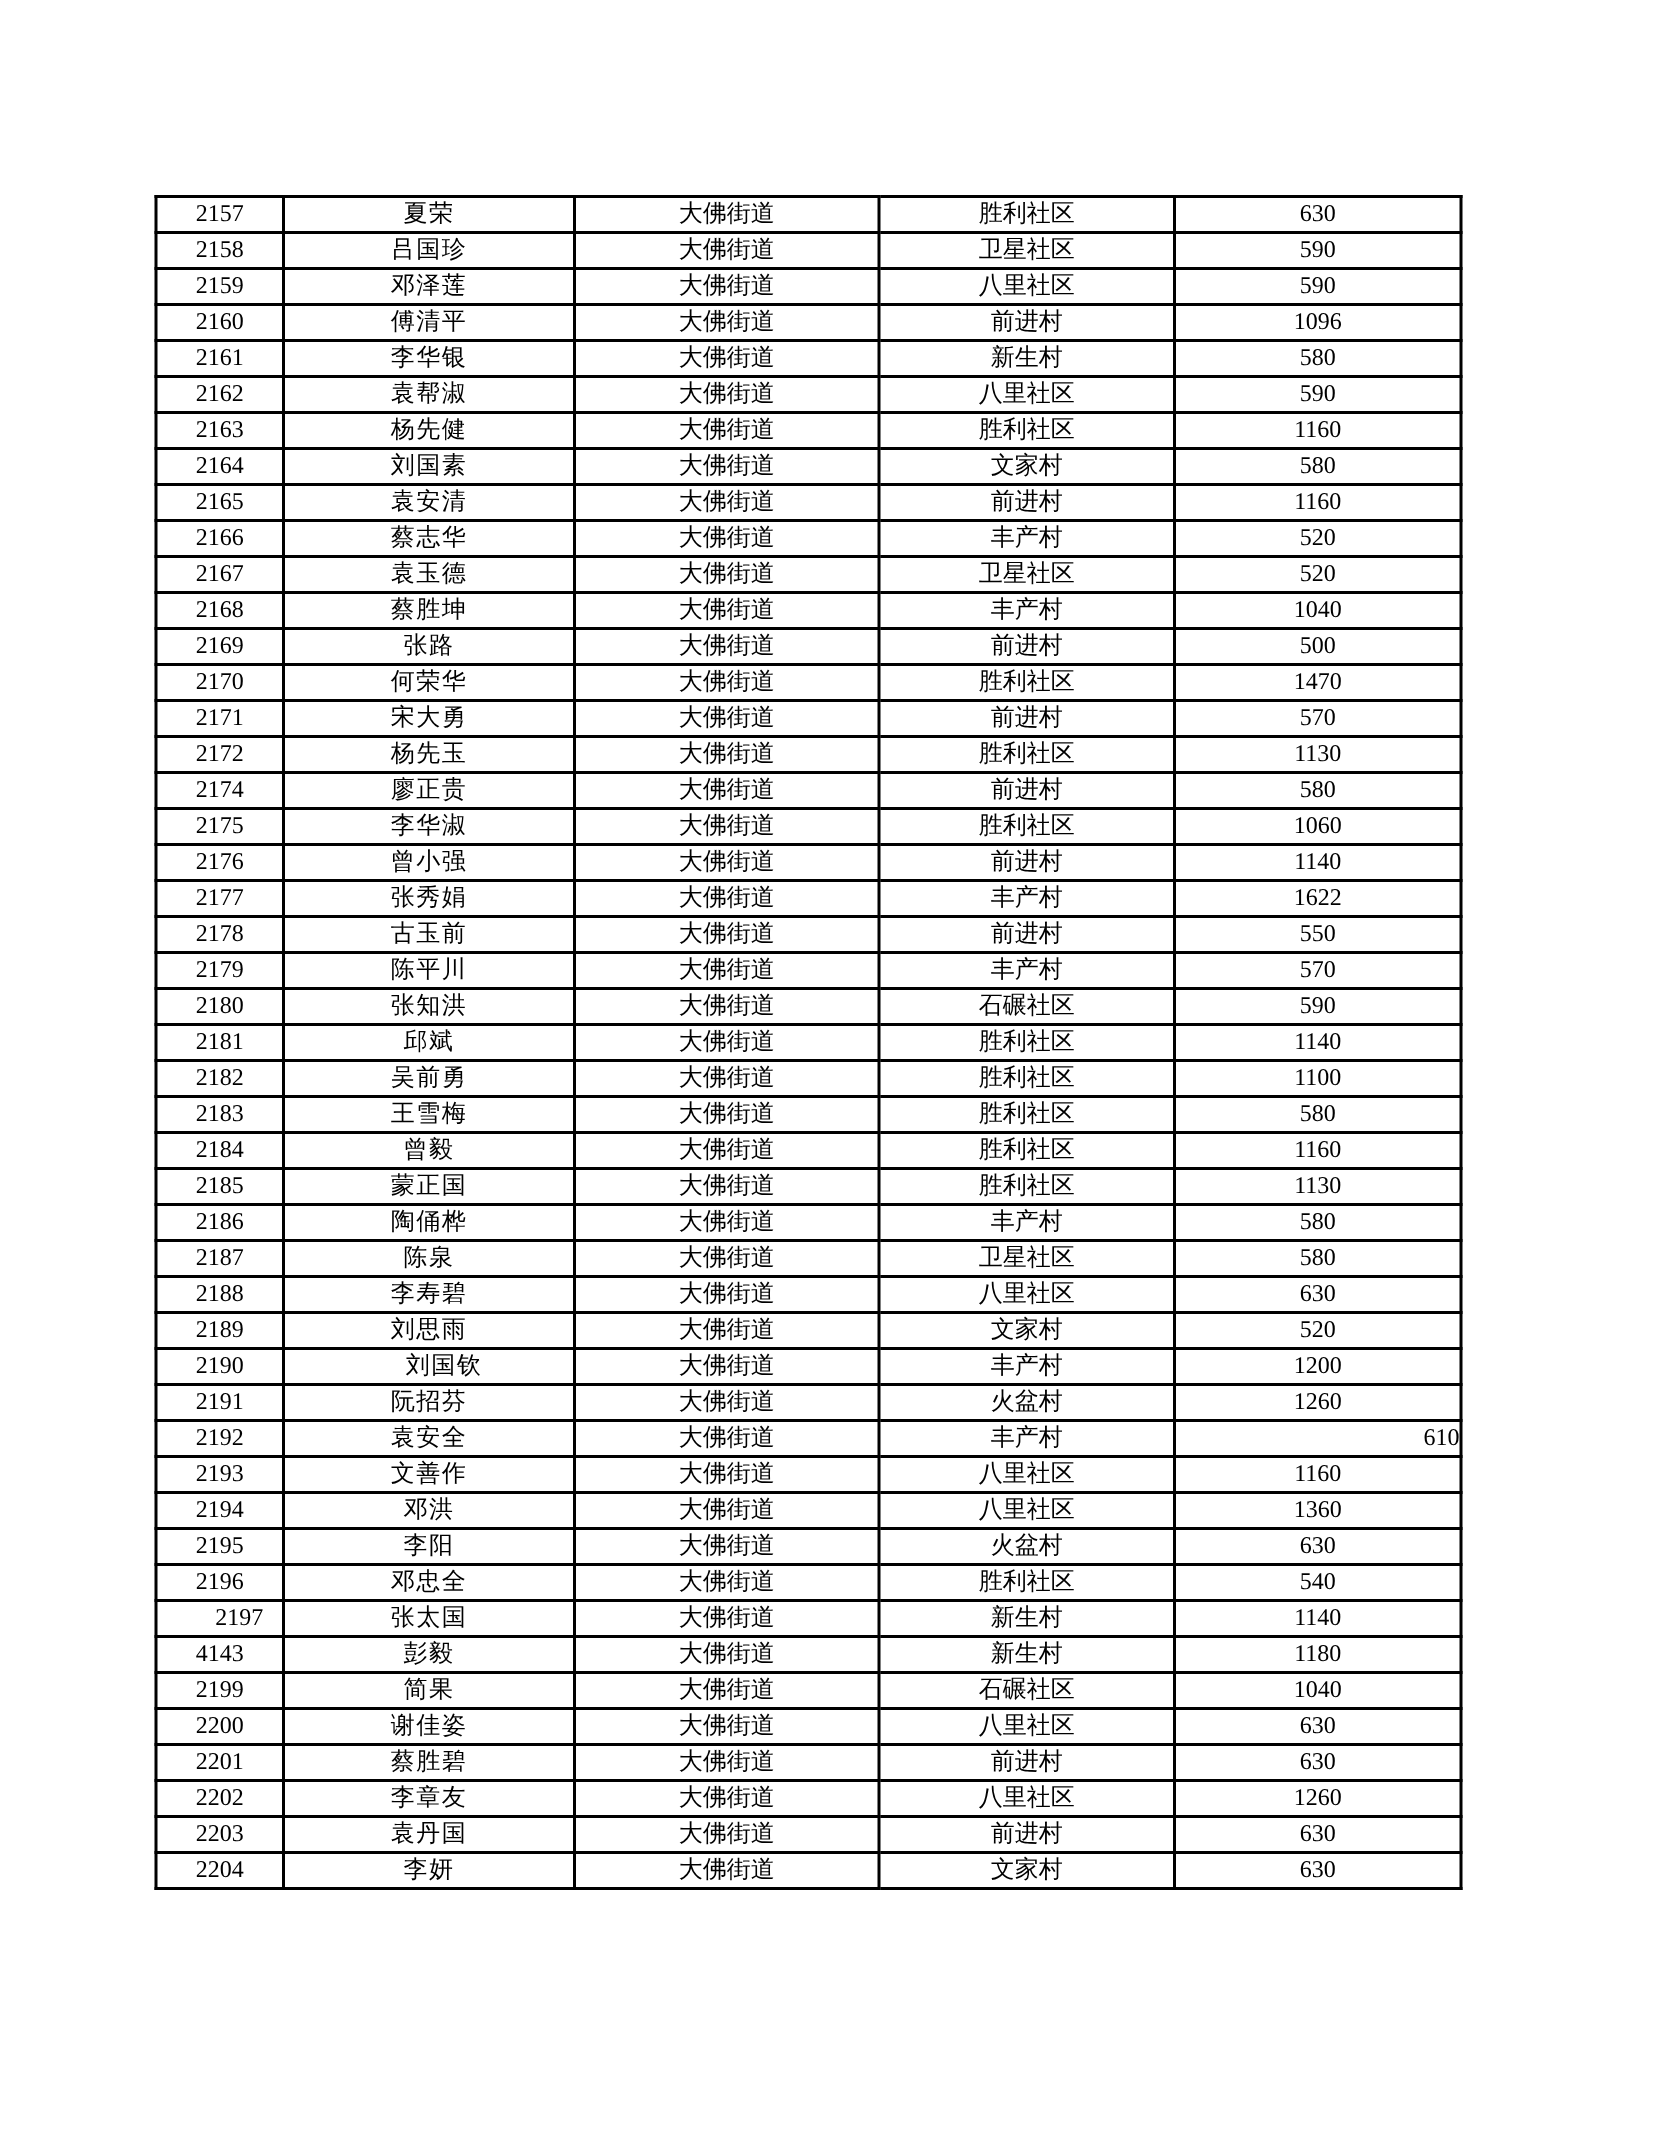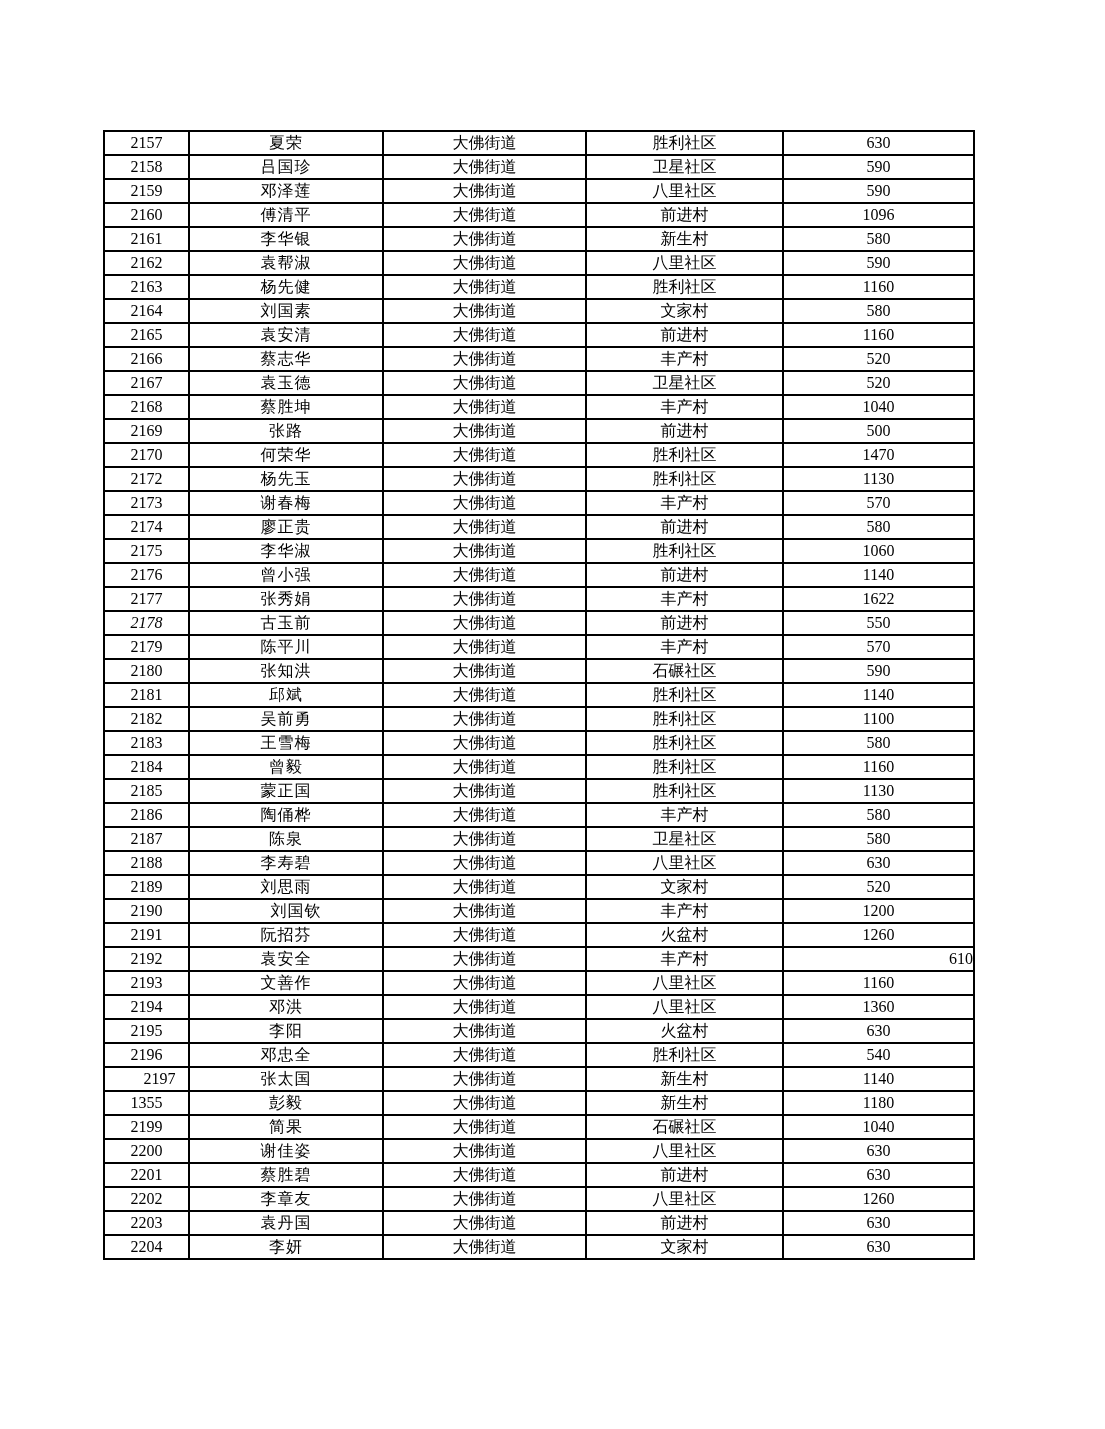--- a/index.html
+++ b/index.html
@@ -157,36 +157,36 @@
   </tr>
 
   <tr>
     <td class="cell-id" style="border-color: rgb(0, 0, 0); margin-left: 48px;">2170</td>
     <td class="cell-name" style="border-color: rgb(0, 0, 0);">何荣华</td>
     <td class="cell-street" style="border-color: rgb(0, 0, 0);">大佛街道</td>
     <td class="cell-community" style="border-color: rgb(0, 0, 0);">胜利社区</td>
     <td class="cell-amount" style="border-color: rgb(0, 0, 0);">1470</td>
   </tr>
 
+  <tr>
+    <td class="cell-id" style="border-color: rgb(0, 0, 0);">2171</td>
+    <td class="cell-name" style="border-color: rgb(0, 0, 0);">宋大勇</td>
+    <td class="cell-street" style="border-color: rgb(0, 0, 0);">大佛街道</td>
+    <td class="cell-community" style="border-color: rgb(0, 0, 0);">前进村</td>
+    <td class="cell-amount" style="border-color: rgb(0, 0, 0);">570</td>
+  </tr>
 
   <tr>
     <td class="cell-id" style="border-color: rgb(0, 0, 0);">2172</td>
     <td class="cell-name" style="border-color: rgb(0, 0, 0);">杨先玉</td>
     <td class="cell-street" style="border-color: rgb(0, 0, 0);">大佛街道</td>
     <td class="cell-community" style="border-color: rgb(0, 0, 0);">胜利社区</td>
     <td class="cell-amount" style="border-color: rgb(0, 0, 0);">1130</td>
   </tr>
 
-  <tr>
-    <td class="cell-id" style="border-color: rgb(0, 0, 0);">2173</td>
-    <td class="cell-name" style="border-color: rgb(0, 0, 0);">谢春梅</td>
-    <td class="cell-street" style="border-color: rgb(0, 0, 0);">大佛街道</td>
-    <td class="cell-community" style="border-color: rgb(0, 0, 0);">丰产村</td>
-    <td class="cell-amount" style="border-color: rgb(0, 0, 0);">570</td>
-  </tr>
 
   <tr>
     <td class="cell-id" style="border-color: rgb(0, 0, 0);">2174</td>
     <td class="cell-name" style="border-color: rgb(0, 0, 0);">廖正贵</td>
     <td class="cell-street" style="border-color: rgb(0, 0, 0);">大佛街道</td>
     <td class="cell-community" style="border-color: rgb(0, 0, 0);">前进村</td>
     <td class="cell-amount" style="border-color: rgb(0, 0, 0);">580</td>
   </tr>
 
   <tr>
@@ -207,21 +207,21 @@
 
   <tr>
     <td class="cell-id" style="border-color: rgb(0, 0, 0);">2177</td>
     <td class="cell-name" style="border-color: rgb(0, 0, 0);">张秀娟</td>
     <td class="cell-street" style="border-color: rgb(0, 0, 0);">大佛街道</td>
     <td class="cell-community" style="border-color: rgb(0, 0, 0);">丰产村</td>
     <td class="cell-amount" style="border-color: rgb(0, 0, 0);">1622</td>
   </tr>
 
   <tr>
-    <td class="cell-id" style="border-color: rgb(0, 0, 0); font-style: italic;">2178</td>
+    <td class="cell-id" style="border-color: rgb(0, 0, 0);">2178</td>
     <td class="cell-name" style="border-color: rgb(0, 0, 0);">古玉前</td>
     <td class="cell-street" style="border-color: rgb(0, 0, 0);">大佛街道</td>
     <td class="cell-community" style="border-color: rgb(0, 0, 0);">前进村</td>
     <td class="cell-amount" style="border-color: rgb(0, 0, 0);">550</td>
   </tr>
 
   <tr>
     <td class="cell-id" style="border-color: rgb(0, 0, 0);">2179</td>
     <td class="cell-name" style="border-color: rgb(0, 0, 0);">陈平川</td>
     <td class="cell-street" style="border-color: rgb(0, 0, 0);">大佛街道</td>
@@ -367,21 +367,21 @@
 
   <tr>
     <td class="cell-id" style="border-color: rgb(0, 0, 0); padding-left: 26px;">2197</td>
     <td class="cell-name" style="border-color: rgb(0, 0, 0);">张太国</td>
     <td class="cell-street" style="border-color: rgb(0, 0, 0);">大佛街道</td>
     <td class="cell-community" style="border-color: rgb(0, 0, 0);">新生村</td>
     <td class="cell-amount" style="border-color: rgb(0, 0, 0);">1140</td>
   </tr>
 
   <tr>
-    <td class="cell-id" style="border-color: rgb(0, 0, 0);">1355</td>
+    <td class="cell-id" style="border-color: rgb(0, 0, 0);">4143</td>
     <td class="cell-name" style="border-color: rgb(0, 0, 0);">彭毅</td>
     <td class="cell-street" style="border-color: rgb(0, 0, 0);">大佛街道</td>
     <td class="cell-community" style="border-color: rgb(0, 0, 0);">新生村</td>
     <td class="cell-amount" style="border-color: rgb(0, 0, 0);">1180</td>
   </tr>
 
   <tr>
     <td class="cell-id" style="border-color: rgb(0, 0, 0);">2199</td>
     <td class="cell-name" style="border-color: rgb(0, 0, 0);">简果</td>
     <td class="cell-street" style="border-color: rgb(0, 0, 0);">大佛街道</td>

